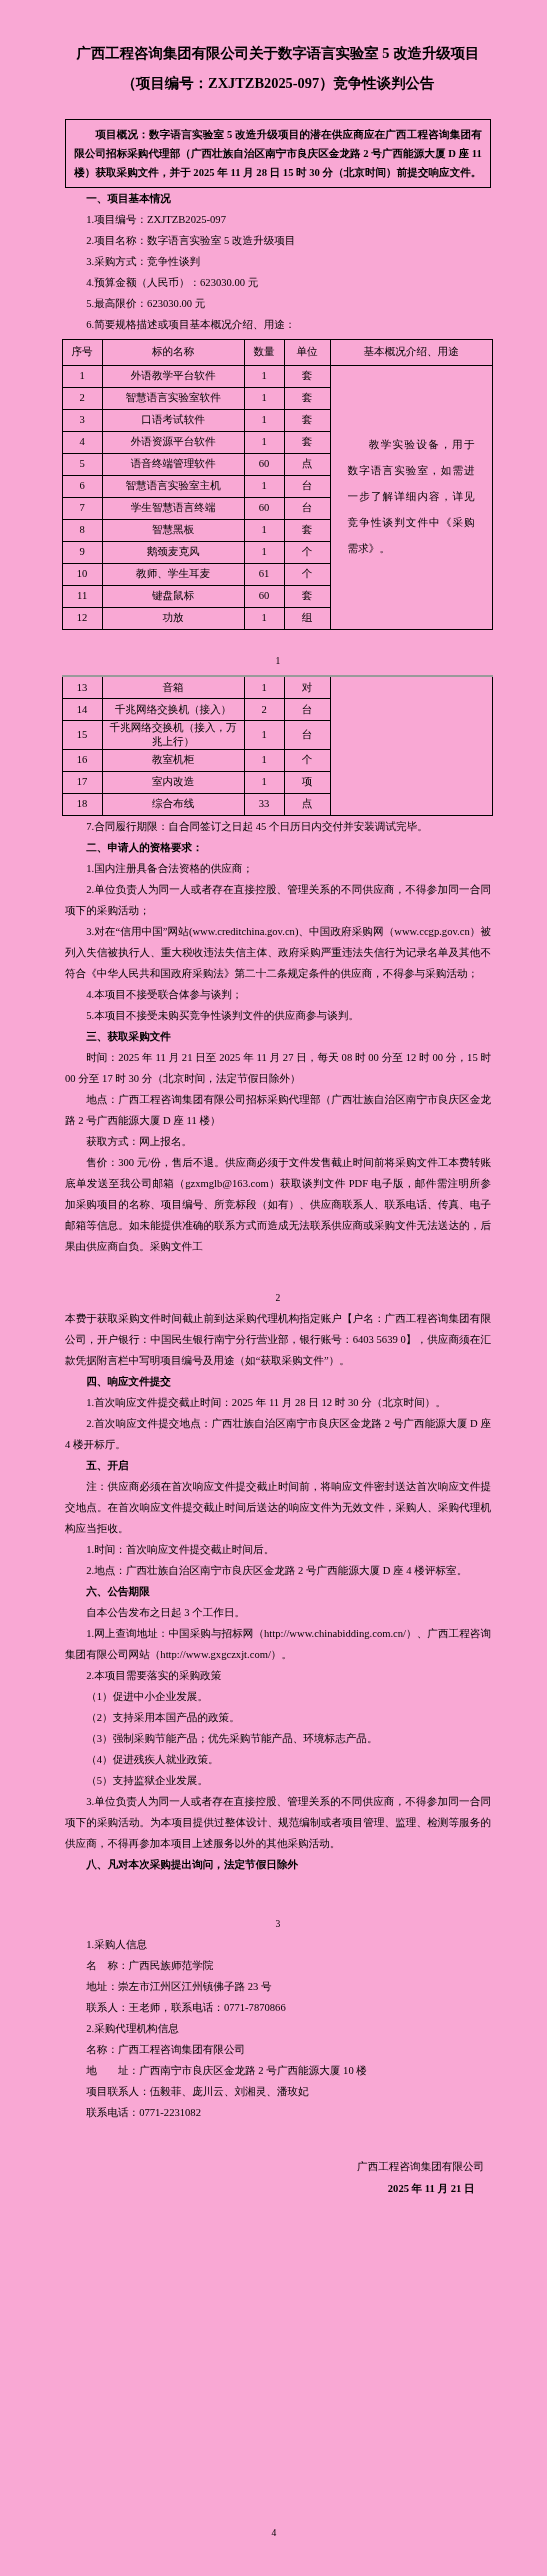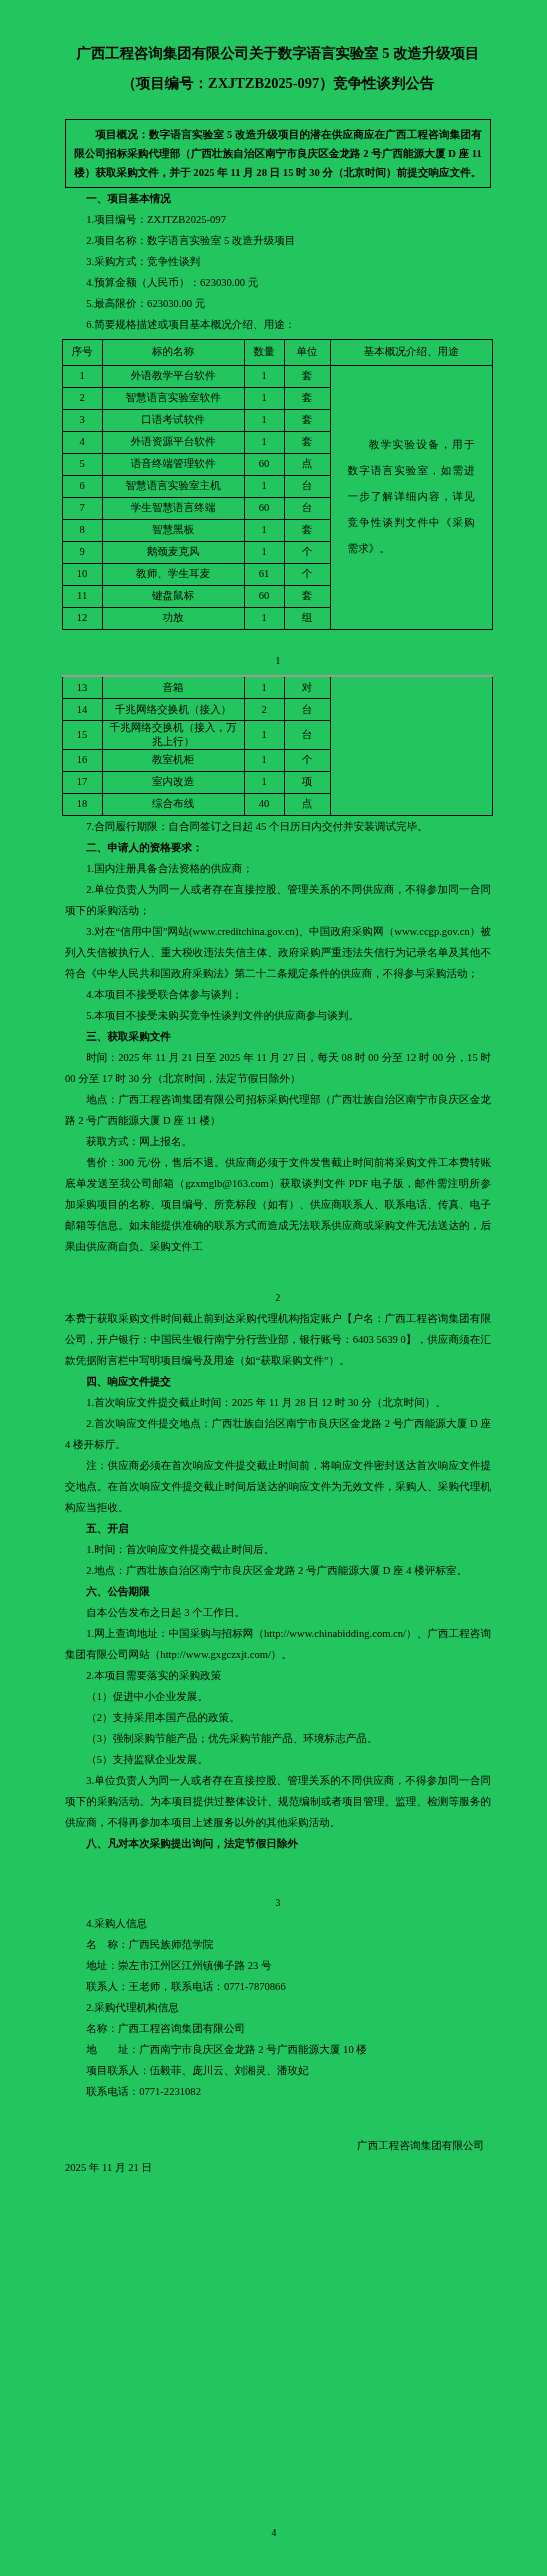--- a/index.html
+++ b/index.html
@@ -1,20 +1,20 @@
 <!DOCTYPE html>
 <html style="font-size:11px"><head>
 <meta charset="utf-8">
 <style>
   html,body{margin:0;padding:0;background:#ffffff;}
   .page{
     position:relative;
     width:548px;height:2576px;
     box-sizing:border-box;
-    background:#22c55e;color:#000000;
+    background:#f9a8d4;color:#000000;
     font-family:"Liberation Serif","DejaVu Serif",serif;
     font-size:10.6px;
     padding:38px 57px 0 65px;
     overflow:hidden;
   }
   .title{font-size:14.4px;font-weight:bold;text-align:center;line-height:30px;margin:0;}
   .box{
     border:1.4px solid #000;
     margin-top:21px;
     padding:4.8px 8.2px;
@@ -25,21 +25,21 @@
   }
   .p{line-height:21px;margin:0;text-indent:2em;text-align:justify;}
   .h{font-weight:bold;}
   .pc{text-indent:0;}
   .pn{text-align:center;line-height:21px;margin:0;font-size:9.6px;}
   .pn-1{margin-top:20.5px;}
   .pn-2{margin-top:30px;}
   .pn-3{margin-top:38px;}
   .pn-4{position:absolute;left:0;right:0;bottom:33px;margin:0;}
   .sign{text-align:right;line-height:21px;margin:33px 0 0 0;padding-right:6.8px;}
-  .sign-date{text-align:left;line-height:21px;margin:1.4px 0 0 0;padding-right:16.4px;}
+  .sign-date{text-align:right;line-height:21px;margin:1.4px 0 0 0;padding-right:16.4px;font-weight:bold;}
   table.doc-table{
     border-collapse:collapse;
     table-layout:fixed;
     width:429px;
     margin:4.1px 0 0 -3.4px;
   }
   table.doc-table.cont{border-top:2.1px solid #9a9a9a;}
   .doc-table th,.doc-table td{
     border:0.7px solid #000;
     text-align:center;
@@ -204,21 +204,21 @@
           </tr>
           <tr>
             <td>17</td>
             <td>室内改造</td>
             <td>1</td>
             <td>项</td>
           </tr>
           <tr>
             <td>18</td>
             <td>综合布线</td>
-            <td>40</td>
+            <td>33</td>
             <td>点</td>
           </tr>
         </tbody>
       </table>
       <p class="p">7.合同履行期限：自合同签订之日起 45 个日历日内交付并安装调试完毕。</p>
       <p class="p h">二、申请人的资格要求：</p>
       <p class="p">1.国内注册具备合法资格的供应商；</p>
       <p class="p">2.单位负责人为同一人或者存在直接控股、管理关系的不同供应商，不得参加同一合同项下的采购活动；</p>
       <p class="p">3.对在“信用中国”网站(www.creditchina.gov.cn)、中国政府采购网（www.ccgp.gov.cn）被列入失信被执行人、重大税收违法失信主体、政府采购严重违法失信行为记录名单及其他不符合《中华人民共和国政府采购法》第二十二条规定条件的供应商，不得参与采购活动；</p>
       <p class="p">4.本项目不接受联合体参与谈判；</p>
@@ -226,36 +226,37 @@
       <p class="p h">三、获取采购文件</p>
       <p class="p">时间：2025 年 11 月 21 日至 2025 年 11 月 27 日，每天 08 时 00 分至 12 时 00 分，15 时 00 分至 17 时 30 分（北京时间，法定节假日除外）</p>
       <p class="p">地点：广西工程咨询集团有限公司招标采购代理部（广西壮族自治区南宁市良庆区金龙路 2 号广西能源大厦 D 座 11 楼）</p>
       <p class="p">获取方式：网上报名。</p>
       <p class="p">售价：300 元/份，售后不退。供应商必须于文件发售截止时间前将采购文件工本费转账底单发送至我公司邮箱（gzxmglb@163.com）获取谈判文件 PDF 电子版，邮件需注明所参加采购项目的名称、项目编号、所竞标段（如有）、供应商联系人、联系电话、传真、电子邮箱等信息。如未能提供准确的联系方式而造成无法联系供应商或采购文件无法送达的，后果由供应商自负。采购文件工</p>
       <div class="pn pn-2">2</div>
       <p class="p pc">本费于获取采购文件时间截止前到达采购代理机构指定账户【户名：广西工程咨询集团有限公司，开户银行：中国民生银行南宁分行营业部，银行账号：6403 5639 0】，供应商须在汇款凭据附言栏中写明项目编号及用途（如“获取采购文件”）。</p>
       <p class="p h">四、响应文件提交</p>
       <p class="p">1.首次响应文件提交截止时间：2025 年 11 月 28 日 12 时 30 分（北京时间）。</p>
       <p class="p">2.首次响应文件提交地点：广西壮族自治区南宁市良庆区金龙路 2 号广西能源大厦 D 座 4 楼开标厅。</p>
+      <p class="p h">五、开启</p>
       <p class="p">注：供应商必须在首次响应文件提交截止时间前，将响应文件密封送达首次响应文件提交地点。在首次响应文件提交截止时间后送达的响应文件为无效文件，采购人、采购代理机构应当拒收。</p>
-      <p class="p h">五、开启</p>
       <p class="p">1.时间：首次响应文件提交截止时间后。</p>
       <p class="p">2.地点：广西壮族自治区南宁市良庆区金龙路 2 号广西能源大厦 D 座 4 楼评标室。</p>
       <p class="p h">六、公告期限</p>
       <p class="p">自本公告发布之日起 3 个工作日。</p>
       <p class="p">1.网上查询地址：中国采购与招标网（http://www.chinabidding.com.cn/）、广西工程咨询集团有限公司网站（http://www.gxgczxjt.com/）。</p>
       <p class="p">2.本项目需要落实的采购政策</p>
       <p class="p">（1）促进中小企业发展。</p>
       <p class="p">（2）支持采用本国产品的政策。</p>
       <p class="p">（3）强制采购节能产品；优先采购节能产品、环境标志产品。</p>
+      <p class="p">（4）促进残疾人就业政策。</p>
       <p class="p">（5）支持监狱企业发展。</p>
       <p class="p">3.单位负责人为同一人或者存在直接控股、管理关系的不同供应商，不得参加同一合同项下的采购活动。为本项目提供过整体设计、规范编制或者项目管理、监理、检测等服务的供应商，不得再参加本项目上述服务以外的其他采购活动。</p>
       <p class="p h">八、凡对本次采购提出询问，法定节假日除外</p>
       <div class="pn pn-3">3</div>
-      <p class="p">4.采购人信息</p>
+      <p class="p">1.采购人信息</p>
       <p class="p">名　称：广西民族师范学院</p>
       <p class="p">地址：崇左市江州区江州镇佛子路 23 号</p>
       <p class="p">联系人：王老师，联系电话：0771-7870866</p>
       <p class="p">2.采购代理机构信息</p>
       <p class="p">名称：广西工程咨询集团有限公司</p>
       <p class="p">地　　址：广西南宁市良庆区金龙路 2 号广西能源大厦 10 楼</p>
       <p class="p">项目联系人：伍毅菲、庞川云、刘湘灵、潘玫妃</p>
       <p class="p">联系电话：0771-2231082</p>
       <p class="sign">广西工程咨询集团有限公司</p>
       <p class="sign-date">2025 年 11 月 21 日</p>

